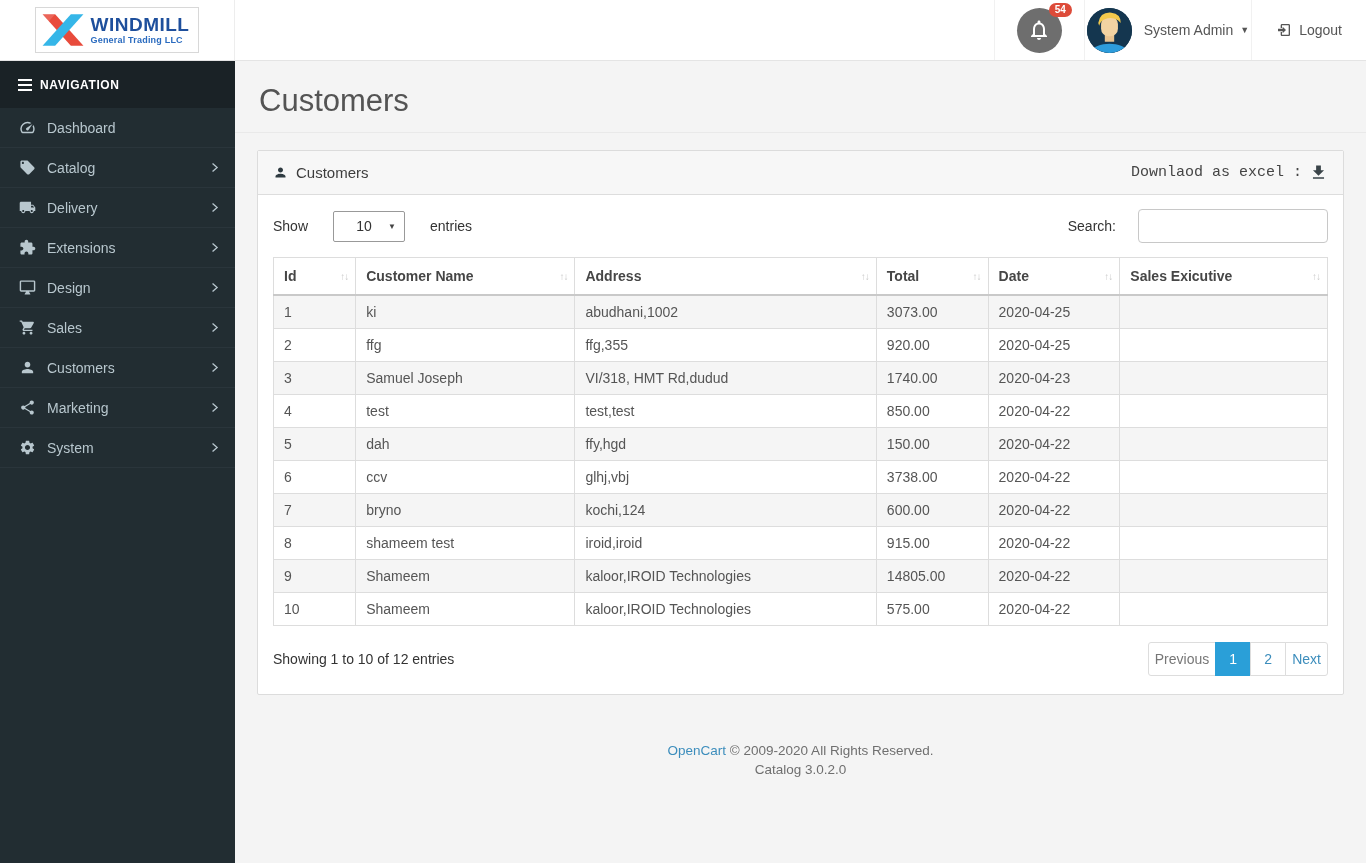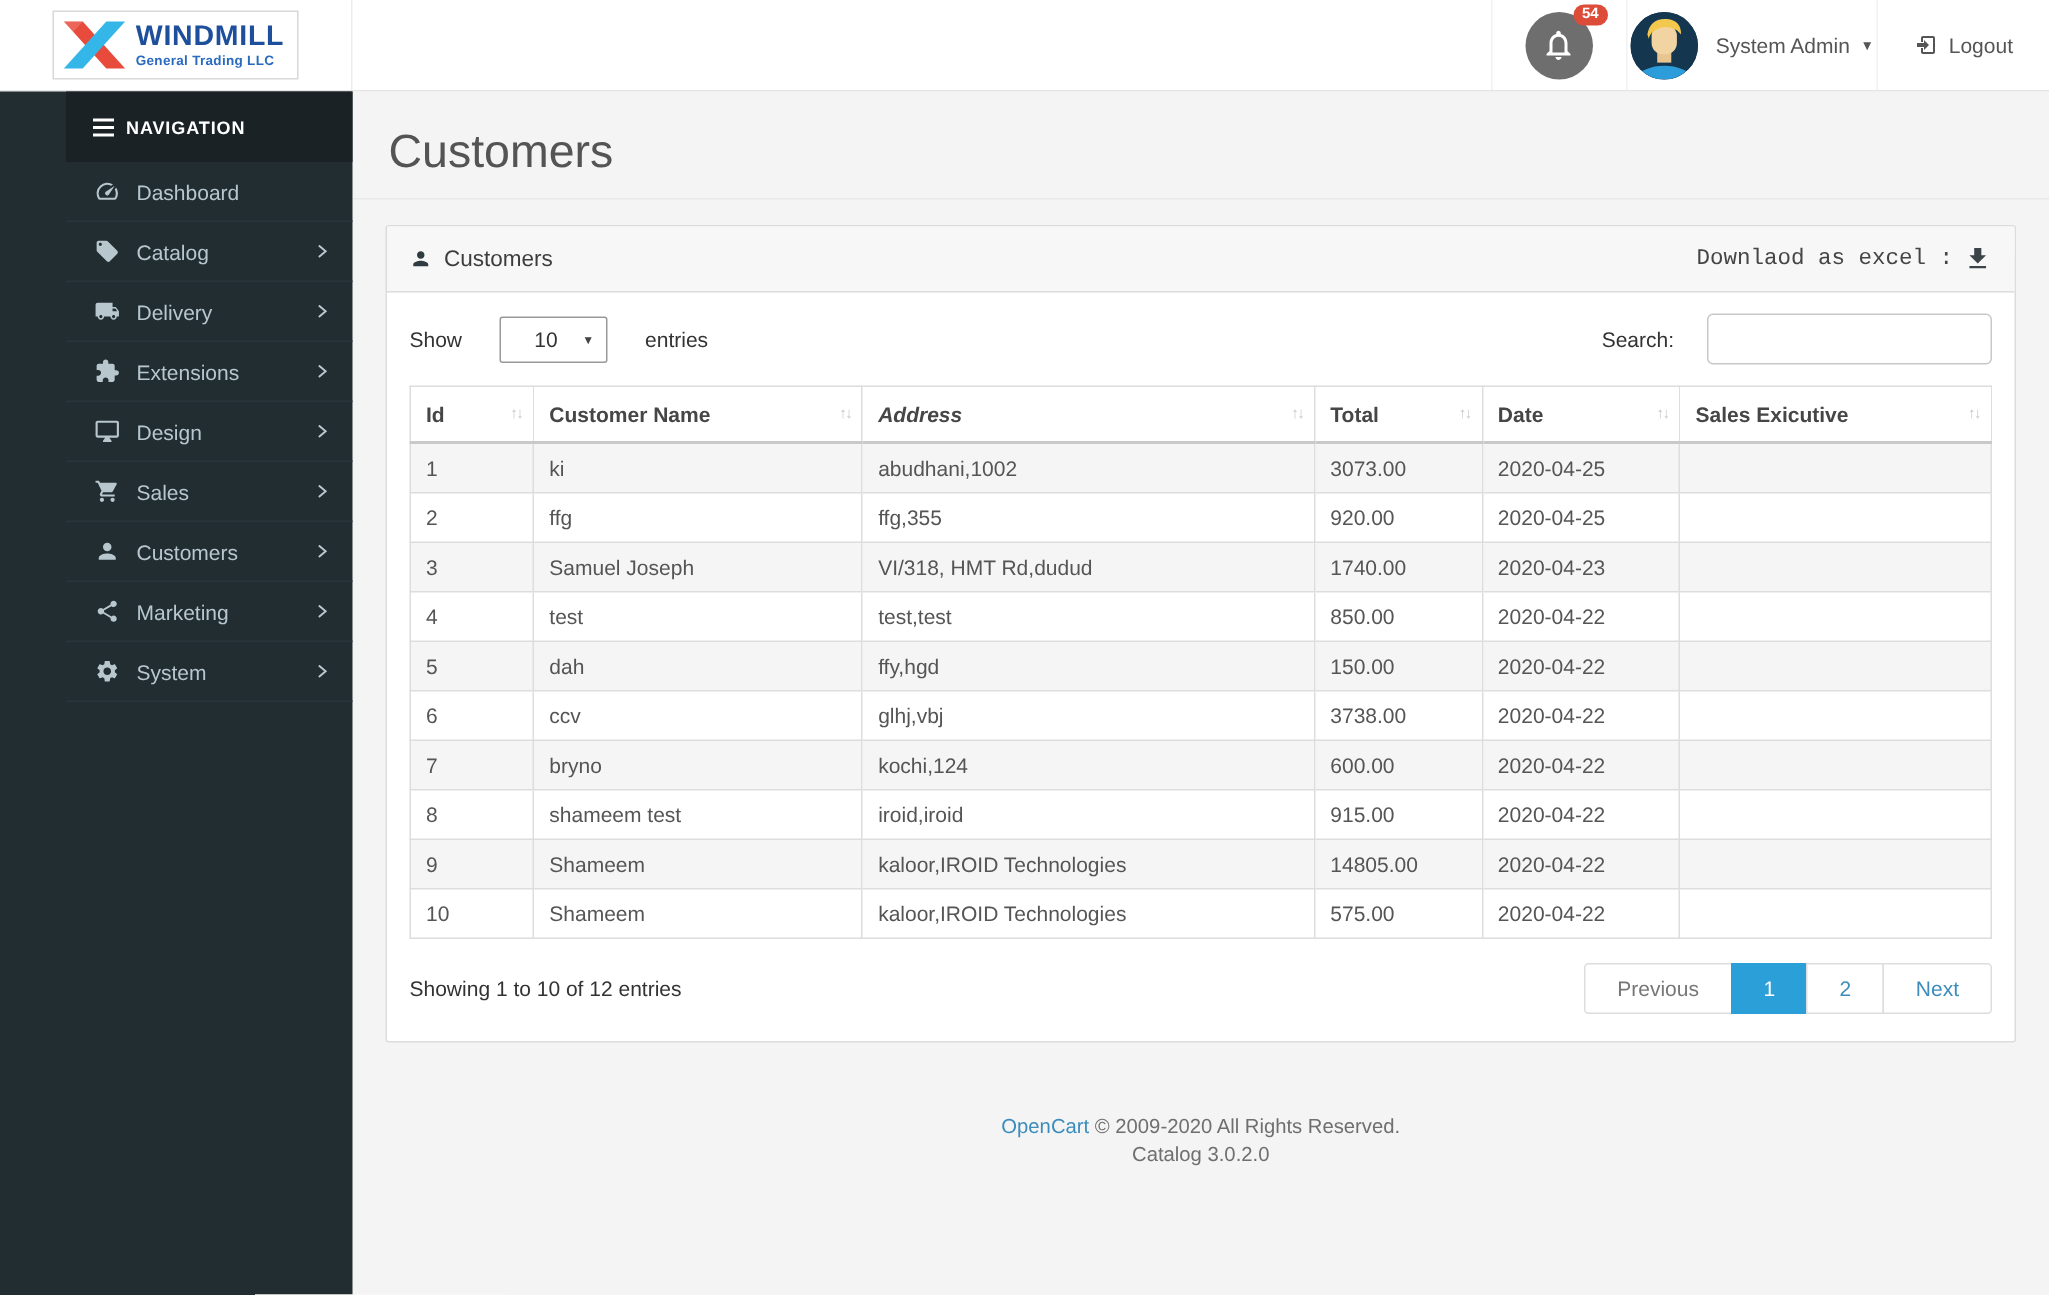--- a/index.html
+++ b/index.html
@@ -26,21 +26,21 @@
   .badge { position:absolute; top:3px; right:12px; background:#dd4b39; color:#fff; font-size:10px; font-weight:700; border-radius:9px; padding:2px 6px; line-height:1; }
   .avatar { width:45px; height:45px; border-radius:50%; overflow:hidden; background:#14364f; margin-right:12px; flex:0 0 45px; }
   .avatar svg { width:45px; height:45px; display:block; }
   .user-name { font-size:14px; color:#555; }
   .caret { font-size:9px; color:#555; margin-left:7px; }
   .logout-group { padding:0 24px; }
   .logout-group svg { width:16px; height:16px; fill:#555; margin-right:7px; }
   .logout-label { font-size:14px; color:#555; }
 
   
-  .sidebar { position:absolute; left:0; top:61px; bottom:0; width:235px; background:#222d32;padding-left:44px; }
+  .sidebar { position:absolute; left:0; top:61px; bottom:0; width:235px; background:#222d32; }
   .nav-header { height:47px; background:#1a2226; color:#fff; display:flex; align-items:center; padding:0 18px; font-size:12px; font-weight:700; letter-spacing:.6px; }
   .hamburger { display:inline-flex; flex-direction:column; gap:3px; margin-right:8px; }
   .hamburger i { width:14px; height:2px; background:#fff; display:block; }
   .menu-item { height:40px; display:flex; align-items:center; padding:0 15px 0 19px; color:#b8c7ce; font-size:14px; border-bottom:1px solid #2a353b; cursor:pointer; }
   .mi-icon { width:17px; height:17px; margin-right:11px; display:inline-flex; }
   .mi-icon svg { width:17px; height:17px; fill:#b8c7ce; }
   .mi-label { flex:1; }
   .mi-chevron { width:11px; height:13px; }
   .mi-chevron svg { width:11px; height:13px; stroke:#b8c7ce; fill:none; stroke-width:2; }
 
@@ -65,27 +65,27 @@
   .search-control { display:flex; align-items:center; gap:22px; font-size:14px; color:#333; }
   .search-input { width:190px; height:34px; border:1px solid #c8c8c8; border-radius:4px; padding:0 8px; font-size:14px; font-family:inherit; outline:none; }
 
   table.data-table { width:100%; border-collapse:collapse; table-layout:fixed; font-size:14px; }
   .data-table th, .data-table td { border:1px solid #ddd; padding:8px 10px; text-align:left; overflow:hidden; white-space:nowrap; }
   .data-table th { font-weight:700; color:#464646; padding:10px; border-bottom:2px solid #c9c9c9; position:relative; cursor:pointer; background:#fff; }
   .data-table th .sort { position:absolute; right:7px; top:50%; transform:translateY(-50%); font-size:10px; color:#c9c9c9; letter-spacing:-1px; }
   .data-table td { color:#555; }
   .data-table tbody tr:nth-child(odd) { background:#f5f5f5; }
   .data-table tbody tr:nth-child(even) { background:#fff; }
-  .col-id { width:7.8%; } .col-name { width:20.8%; } .col-address { width:28.6%;font-style:italic; }
+  .col-id { width:7.8%; } .col-name { width:20.8%; } .col-address { width:28.6%; }
   .col-total { width:10.6%; } .col-date { width:12.5%; } .col-sales { width:19.7%; }
 
   .table-footer { display:flex; justify-content:space-between; align-items:center; margin-top:16px; }
   .tf-info { font-size:14px; color:#333; }
   .pagination { display:flex; }
-  .page-btn { display:inline-flex; align-items:center; justify-content:center; min-width:36px; height:34px; padding:0 21px; border:1px solid #ddd; margin-left:-1px; font-size:14px; background:#fff; color:#3c8dbc; cursor:pointer; text-decoration:none; }
+  .page-btn { display:inline-flex; align-items:center; justify-content:center; min-width:36px; height:34px; padding:0 6px; border:1px solid #ddd; margin-left:-1px; font-size:14px; background:#fff; color:#3c8dbc; cursor:pointer; text-decoration:none; }
   .page-btn.prev { color:#777; border-radius:3px 0 0 3px; }
   .page-btn.next { border-radius:0 3px 3px 0; }
   .page-btn.active { background:#2a9fd8; border-color:#2a9fd8; color:#fff; }
 
   .page-footer { text-align:center; margin-top:46px; font-size:13.5px; color:#6f6f6f; line-height:19px; }
   .page-footer a { color:#3c8dbc; text-decoration:none; cursor:pointer; }
 </style>
 </head>
 <body>
 

